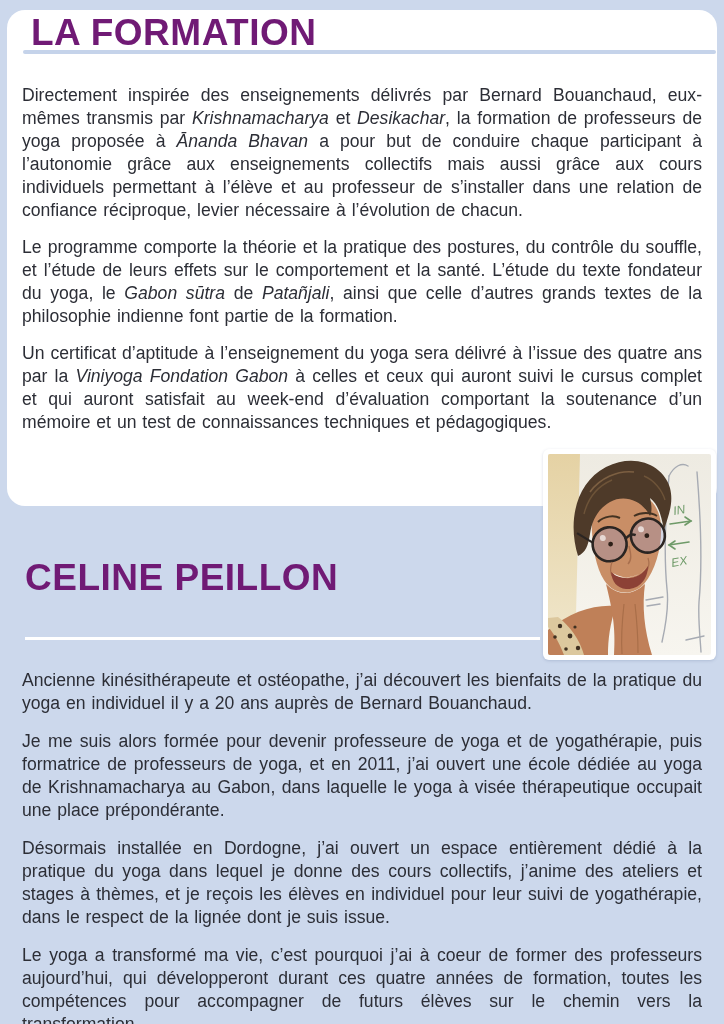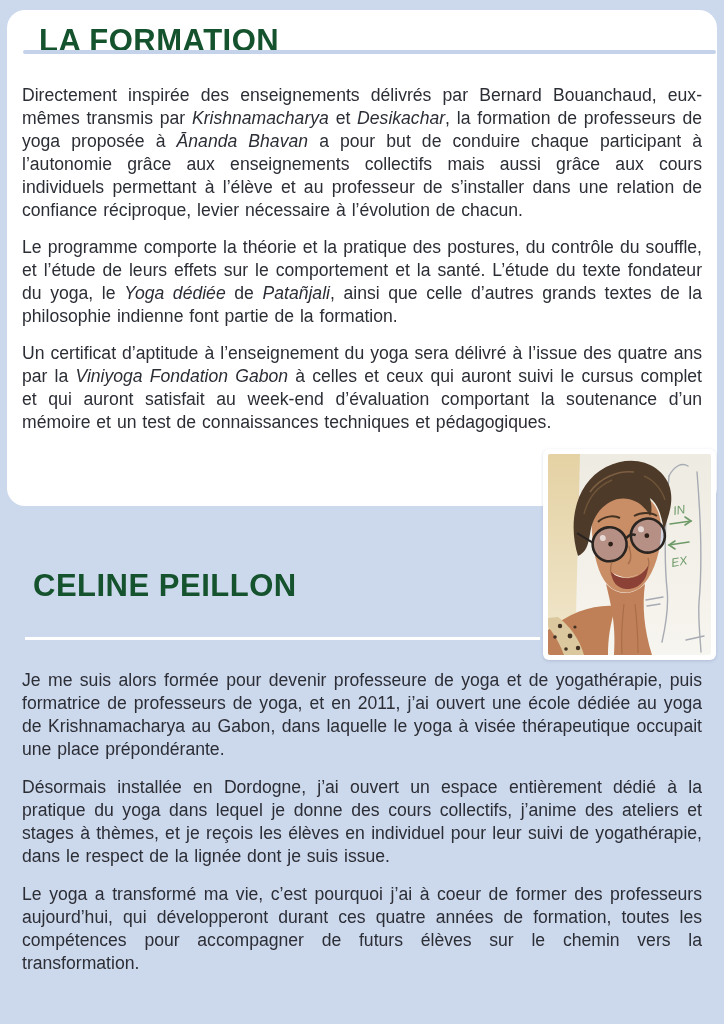--- a/index.html
+++ b/index.html
@@ -8,22 +8,22 @@
     position:relative;width:724px;height:1024px;overflow:hidden;
     background:#ccd8ec;
     font-family:"Liberation Sans",sans-serif;
     color:#2c2e36;
   }
   .card{
     position:absolute;left:7px;top:10px;width:710px;height:496px;
     background:#ffffff;border-radius:18px;
   }
   .heading{
-    margin:8px;font-weight:700;font-size:31px;line-height:34px;
-    color:#14532d;letter-spacing:0.5px;white-space:nowrap;
+    margin:0;font-weight:700;font-size:37px;line-height:34px;
+    color:#701a75;letter-spacing:0.5px;white-space:nowrap;
   }
   .card .heading{position:absolute;left:24px;top:6px;}
   .rule-blue{
     position:absolute;left:16px;top:40px;width:693px;height:4px;
     background:#c5d3ea;border-radius:2px;
   }
   .body-text{position:absolute;}
   .body-text p{
     margin:0 0 14px 0;font-size:17.6px;line-height:23px;
     text-align:justify;word-spacing:1px;color:#2c2e36;
@@ -47,29 +47,30 @@
 </head>
 <body>
 
 <div class="page">
 
   <section class="card">
     <h1 class="heading">LA FORMATION</h1>
     <div class="rule-blue"></div>
     <div class="body-text formation-body">
         <p><span>Directement inspirée des enseignements délivrés par Bernard Bouanchaud, eux-mêmes transmis par </span><i>Krishnamacharya</i><span> et </span><i>Desikachar</i><span>, la formation de professeurs de yoga proposée à </span><i>Ānanda Bhavan</i><span> a pour but de conduire chaque participant à l’autonomie grâce aux enseignements collectifs mais aussi grâce aux cours individuels permettant à l’élève et au professeur de s’installer dans une relation de confiance réciproque, levier nécessaire à l’évolution de chacun.</span></p>
-        <p><span>Le programme comporte la théorie et la pratique des postures, du contrôle du souffle, et l’étude de leurs effets sur le comportement et la santé. L’étude du texte fondateur du yoga, le </span><i>Yoga dédiée</i><span> de </span><i>Patañjali</i><span>, ainsi que celle d’autres grands textes de la philosophie indienne font partie de la formation.</span></p>
+        <p><span>Le programme comporte la théorie et la pratique des postures, du contrôle du souffle, et l’étude de leurs effets sur le comportement et la santé. L’étude du texte fondateur du yoga, le </span><i>Gabon sūtra</i><span> de </span><i>Patañjali</i><span>, ainsi que celle d’autres grands textes de la philosophie indienne font partie de la formation.</span></p>
         <p><span>Un certificat d’aptitude à l’enseignement du yoga sera délivré à l’issue des quatre ans par la </span><i>Viniyoga Fondation Gabon</i><span> à celles et ceux qui auront suivi le cursus complet et qui auront satisfait au week-end d’évaluation comportant la soutenance d’un mémoire et un test de connaissances techniques et pédagogiques.</span></p>
       </div>
   </section>
 
   <section>
     <h2 class="heading profile-heading">CELINE PEILLON</h2>
     <div class="rule-white"></div>
     <div class="body-text profile-body">
+        <p><span>Ancienne kinésithérapeute et ostéopathe, j’ai découvert les bienfaits de la pratique du yoga en individuel il y a 20 ans auprès de Bernard Bouanchaud.</span></p>
         <p><span>Je me suis alors formée pour devenir professeure de yoga et de yogathérapie, puis formatrice de professeurs de yoga, et en 2011, j’ai ouvert une école dédiée au yoga de Krishnamacharya au Gabon, dans laquelle le yoga à visée thérapeutique occupait une place prépondérante.</span></p>
         <p><span>Désormais installée en Dordogne, j’ai ouvert un espace entièrement dédié à la pratique du yoga dans lequel je donne des cours collectifs, j’anime des ateliers et stages à thèmes, et je reçois les élèves en individuel pour leur suivi de yogathérapie, dans le respect de la lignée dont je suis issue.</span></p>
         <p><span>Le yoga a transformé ma vie, c’est pourquoi j’ai à coeur de former des professeurs aujourd’hui, qui développeront durant ces quatre années de formation, toutes les compétences pour accompagner de futurs élèves sur le chemin vers la transformation.</span></p>
       </div>
   </section>
 
   <figure class="photo-frame">
     <svg viewBox="0 0 163 201" width="163" height="201" role="img">
       <defs>
         <linearGradient id="wall" x1="0" y1="0" x2="0" y2="1">

